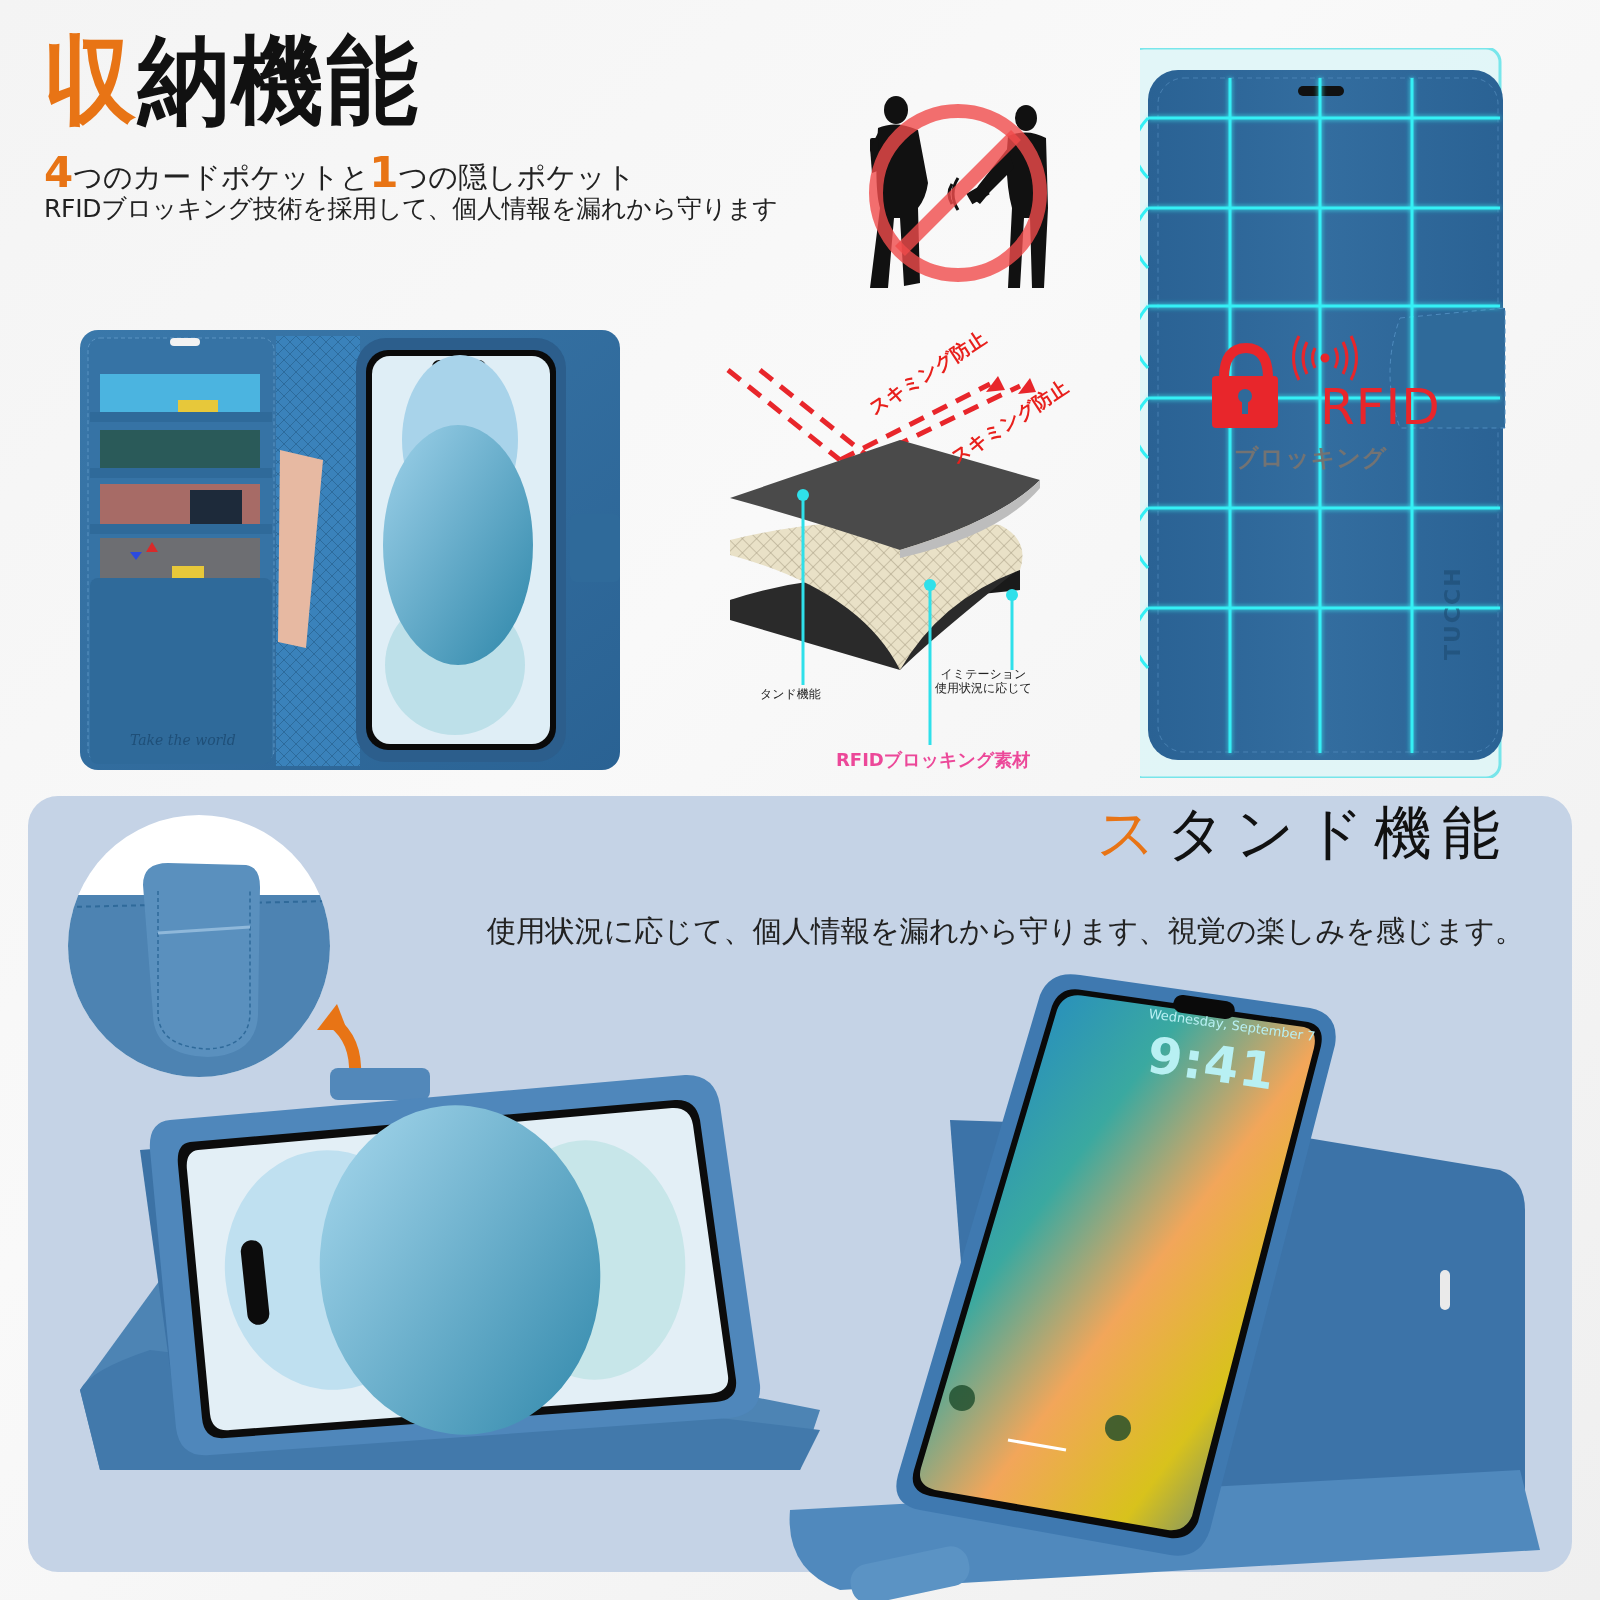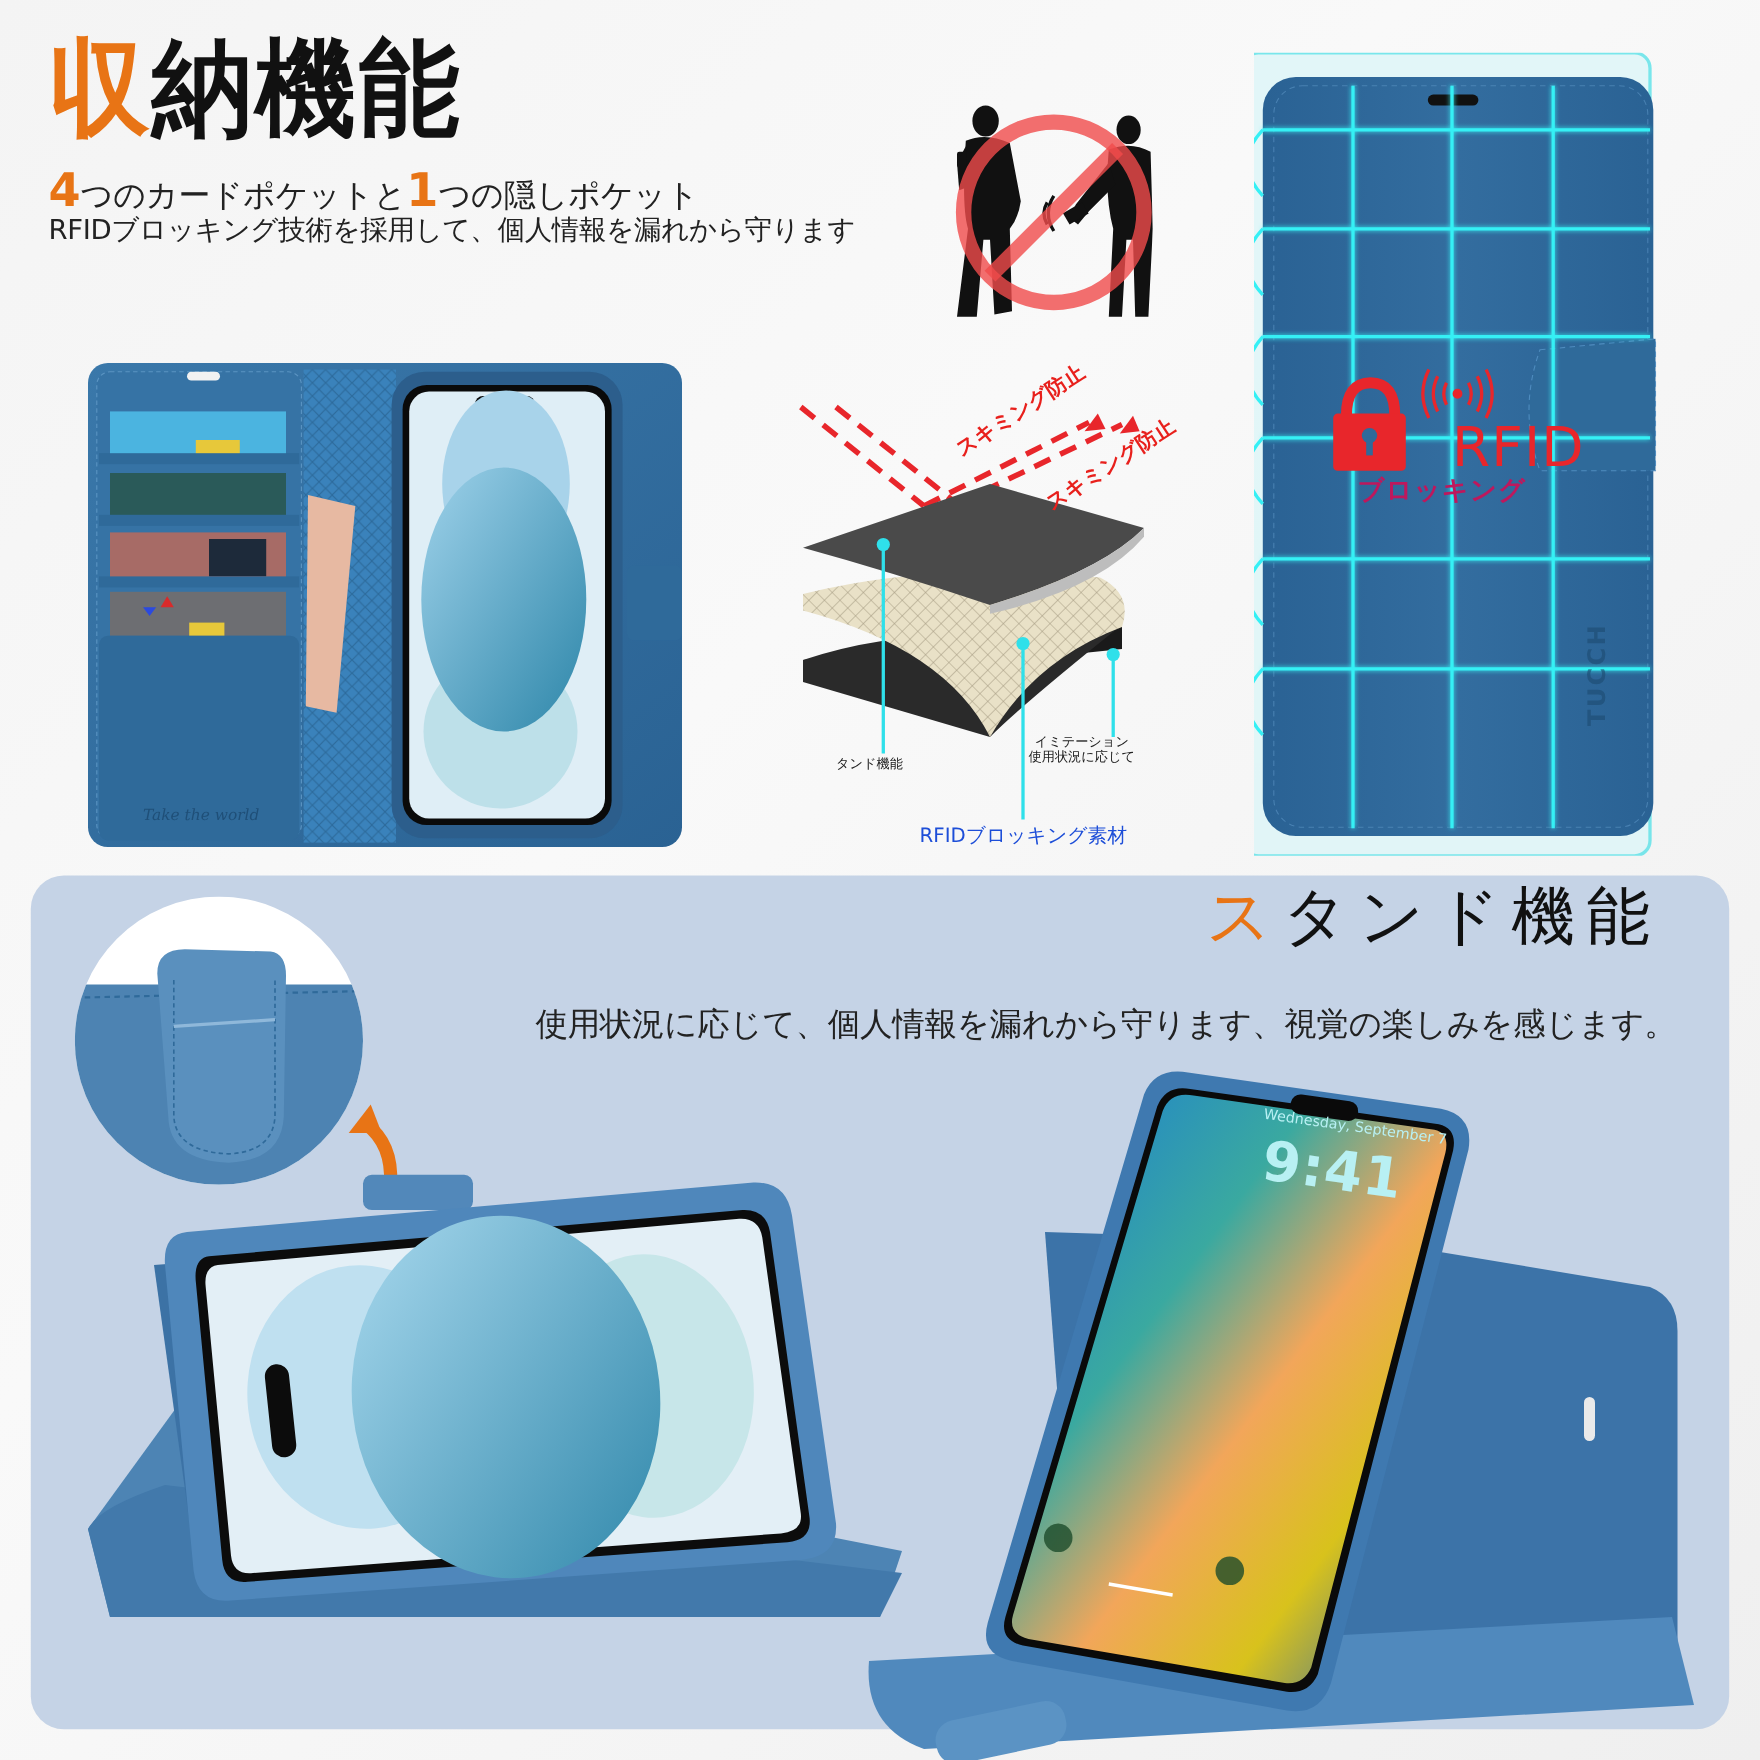--- a/index.html
+++ b/index.html
@@ -35,36 +35,36 @@
   
   .wallet-open { left: 80px; top: 330px; width: 545px; height: 445px; }
 
   
   .layers { left: 700px; top: 340px; width: 400px; height: 440px; }
   .layer-label {
     font-size: 12px; color: #222; text-align: center; line-height: 1.15;
   }
   .lbl-leather { left: 760px; top: 688px; }
   .lbl-micro { left: 935px; top: 668px; }
-  .lbl-rfid { left: 836px; top: 750px; font-size: 18px; font-weight: 400; color: #1d4ed8; }
+  .lbl-rfid { left: 836px; top: 750px; font-size: 18px; font-weight: 700; color: #ec4899; }
   .skim {
     font-size: 19px; font-weight: 700; color: #e8201c; white-space: nowrap;
     transform-origin: left bottom;
   }
   .skim1 { left: 878px; top: 395px; transform: rotate(-33deg); }
   .skim2 { left: 960px; top: 444px; transform: rotate(-33deg); }
 
   
   .closed { left: 1140px; top: 48px; width: 410px; height: 730px; }
   .rfid-label {
     left: 1320px; top: 378px; font-size: 50px; font-weight: 400; color: #e8262b;
     letter-spacing: 1px;
   }
   .rfid-block {
-    left: 1234px; top: 430px; font-size: 24px; font-weight: 900; color: #be185d;
+    left: 1234px; top: 442px; font-size: 24px; font-weight: 900; color: #737373;
     letter-spacing: 1px;
   }
   .tucch {
     left: 1440px; top: 660px; font-size: 22px; color: #1e4d74; letter-spacing: 2px;
     transform: rotate(-90deg); transform-origin: left top; font-weight: 700;
     opacity: 0.65;
   }
 
   
   .panel {

